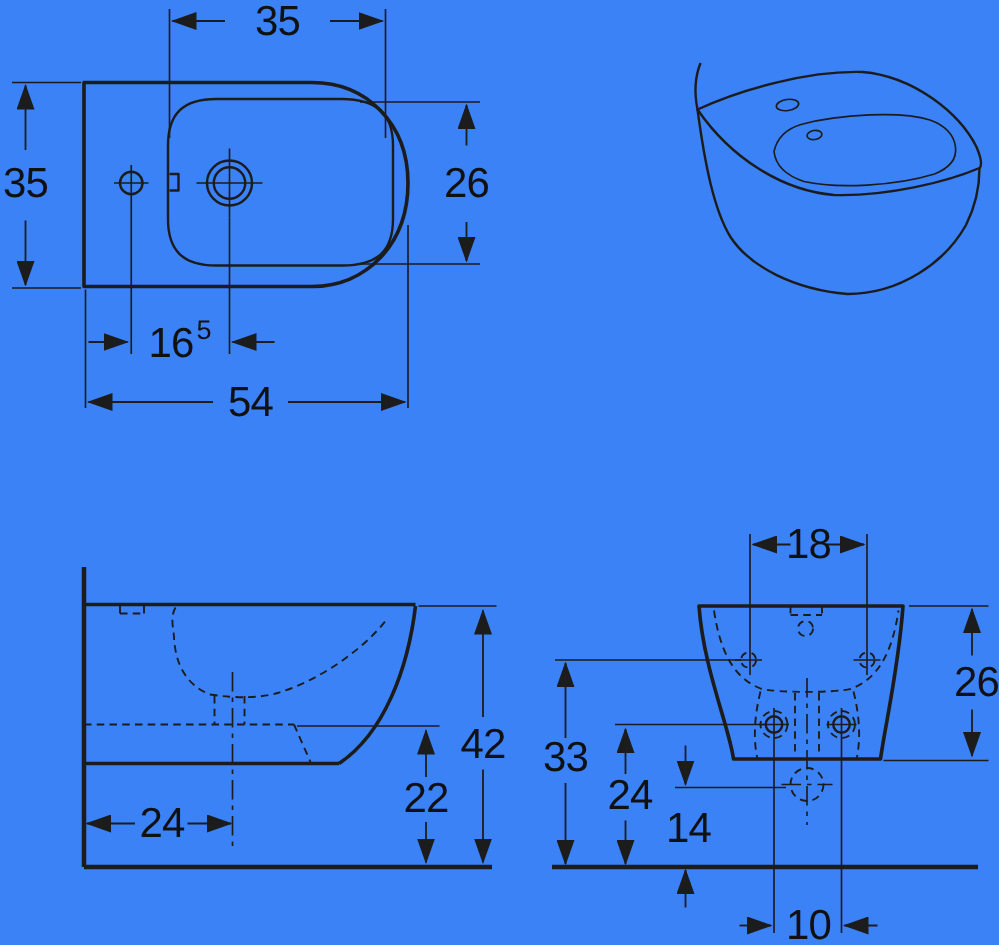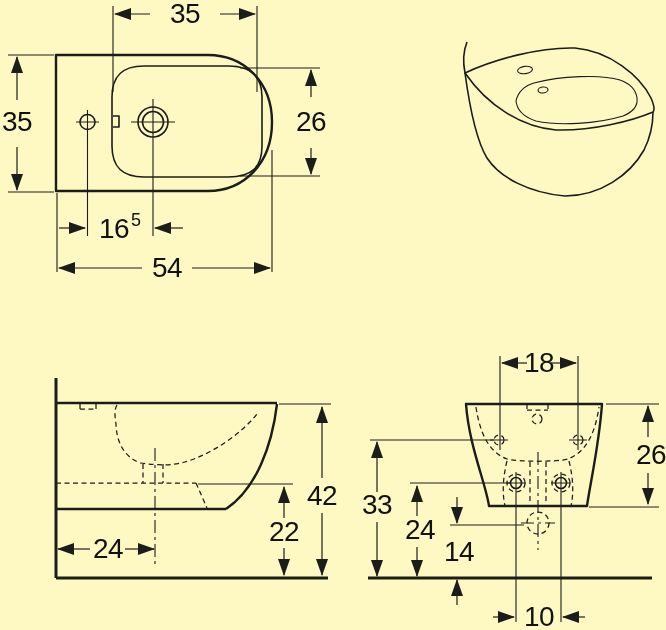--- a/index.html
+++ b/index.html
@@ -1,16 +1,16 @@
 <!DOCTYPE html>
 <html><head>
 <meta charset="utf-8">
 <style>
   html,body{margin:0;padding:0;background:#ffffff;}
-  .canvas{position:relative;width:666px;height:630px;background:#fef9c3;overflow:hidden;
+  .canvas{position:relative;width:666px;height:630px;background:#3b82f6;overflow:hidden;
           font-family:"Liberation Sans", sans-serif;text-align:right;}
   svg{display:block}
   svg *{vector-effect:none}
   .ln{stroke:#1c1c1c;fill:none;stroke-linecap:butt;stroke-linejoin:round;}
   .xthick{stroke-width:3;}
   .thick{stroke-width:2.4;}
   .med{stroke-width:1.6;}
   .thin{stroke-width:1.1;}
   .dash{stroke-width:1.25;stroke-dasharray:5 3.5;}
   .cline{stroke-width:1.1;stroke-dasharray:13 4 3 4;}

